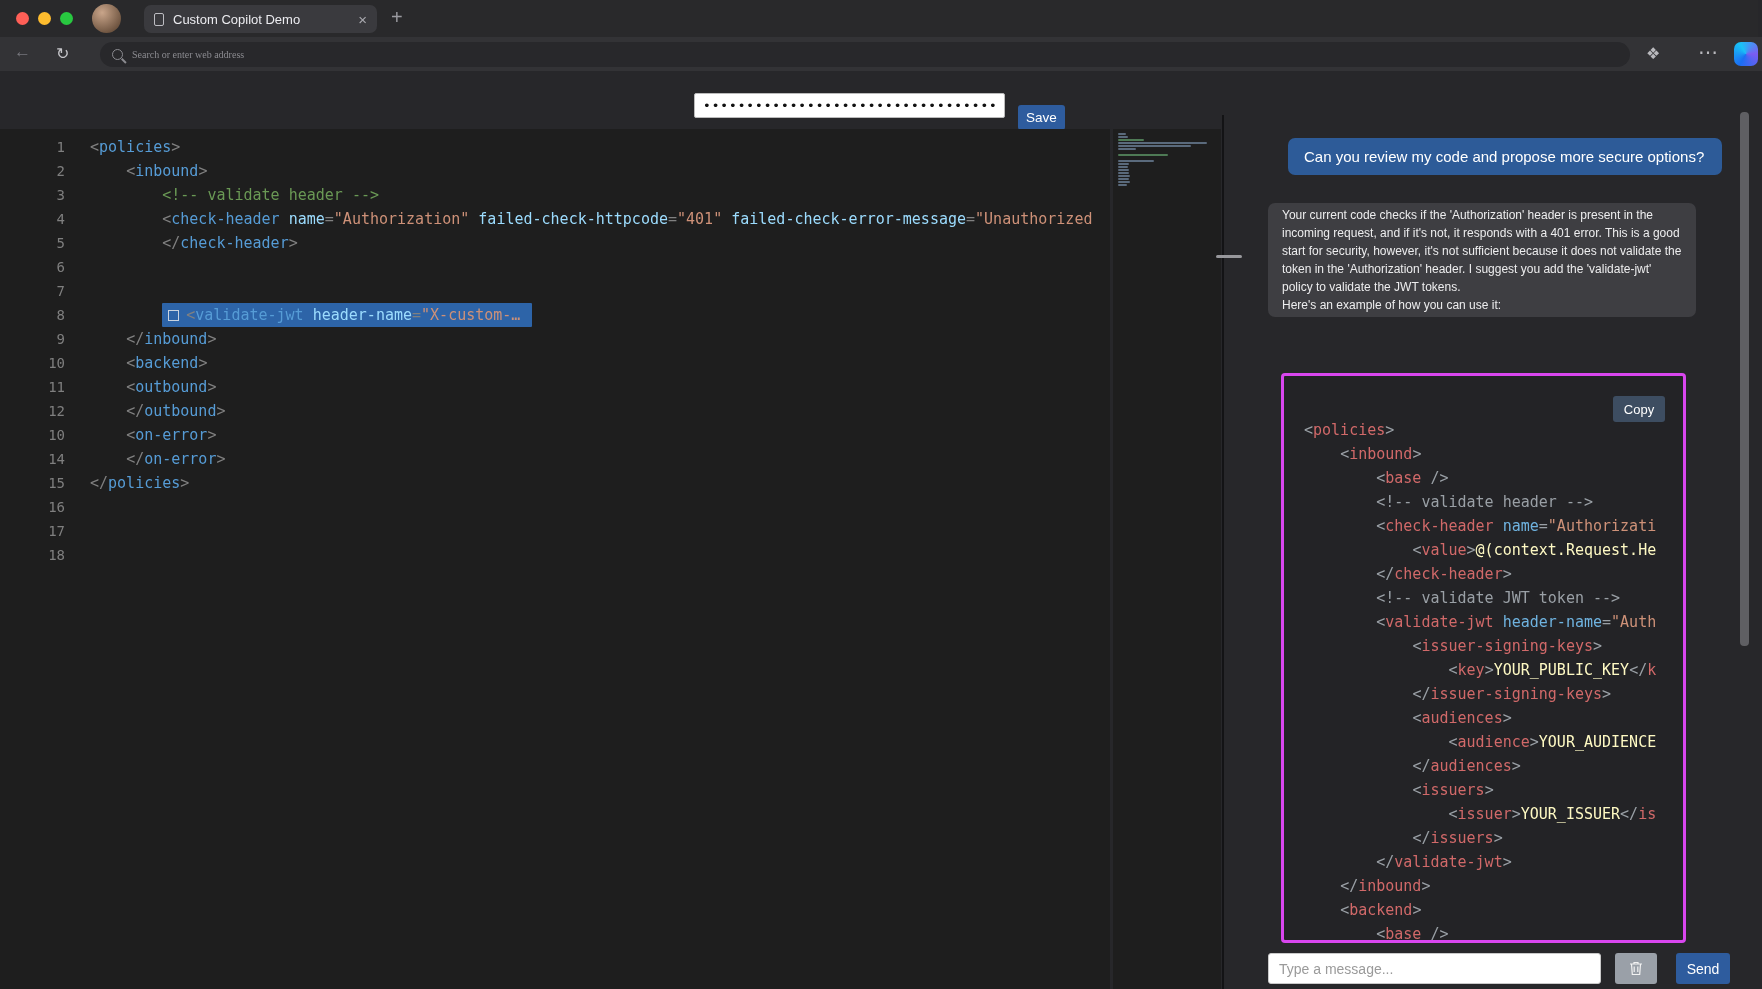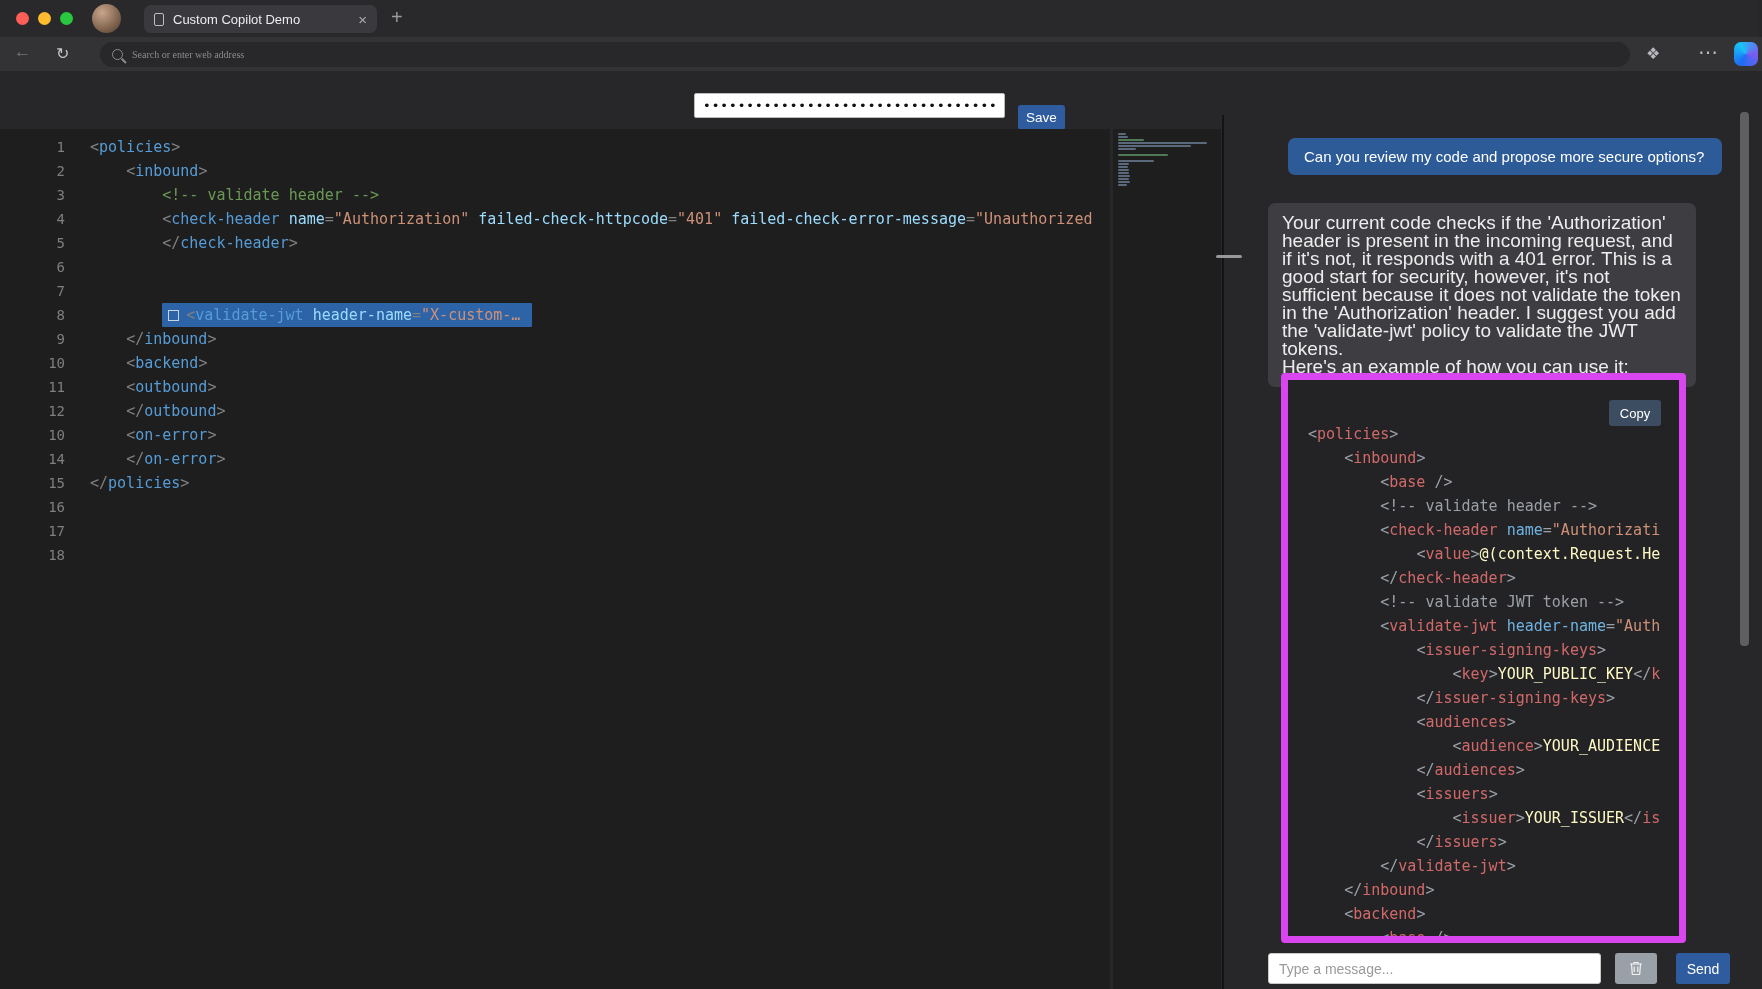--- a/index.html
+++ b/index.html
@@ -66,25 +66,25 @@
              padding:4px 0 0 5px; }
   .mm-bar { height:2px; margin-bottom:1px; border-radius:1px; }
 
   .v-divider { position:absolute; left:1222px; top:44px; bottom:0; width:2px; background:#131315; }
   .sash { position:absolute; left:1216px; top:184px; width:26px; height:3px; background:#98989c; border-radius:2px; }
 
   
   .user-bubble { position:absolute; left:1288px; top:67px; width:434px; background:#2d5b98;
                  border-radius:7px; padding:9px 16px; color:#fff; font-size:15px; line-height:19px; }
   .assistant-bubble { position:absolute; left:1268px; top:132px; width:428px; background:#3e3e42;
-                      border-radius:7px; padding:11px 14px; color:#ededee; font-size:19px; line-height:18px; }
+                      border-radius:7px; padding:3px 14px; color:#ededee; font-size:12px; line-height:18px; }
   .assistant-bubble p { margin:0; }
 
   .code-block { position:absolute; left:1281px; top:302px; width:405px; height:570px; background:#232326;
-                border:7px solid #d946ef; border-radius:4px; overflow:hidden; }
+                border:3px solid #d946ef; border-radius:4px; overflow:hidden; }
   .copy-btn { position:absolute; top:20px; right:18px; width:52px; height:26px; background:#3d4d61;
               color:#fff; border:none; border-radius:3px; font-size:13px; font-family:"Liberation Sans",sans-serif; }
   .cc-lines { position:absolute; left:20px; top:42px; right:0; overflow:hidden;
               font-family:"DejaVu Sans Mono", monospace; font-size:15px; }
   .cc-line { height:24px; line-height:24px; white-space:pre; }
   .ct-p{color:#9aa0a6} .ct-t{color:#d16969} .ct-a{color:#6fb3e0}
   .ct-s{color:#ce9178} .ct-x{color:#fef9c3} .ct-c{color:#9aa0a6}
 
   .chat-input { position:absolute; left:1268px; top:882px; width:333px; height:31px; background:#fff;
                 border:1px solid #c9c9c9; border-radius:3px; padding:0 10px; font-size:14px; color:#333;

